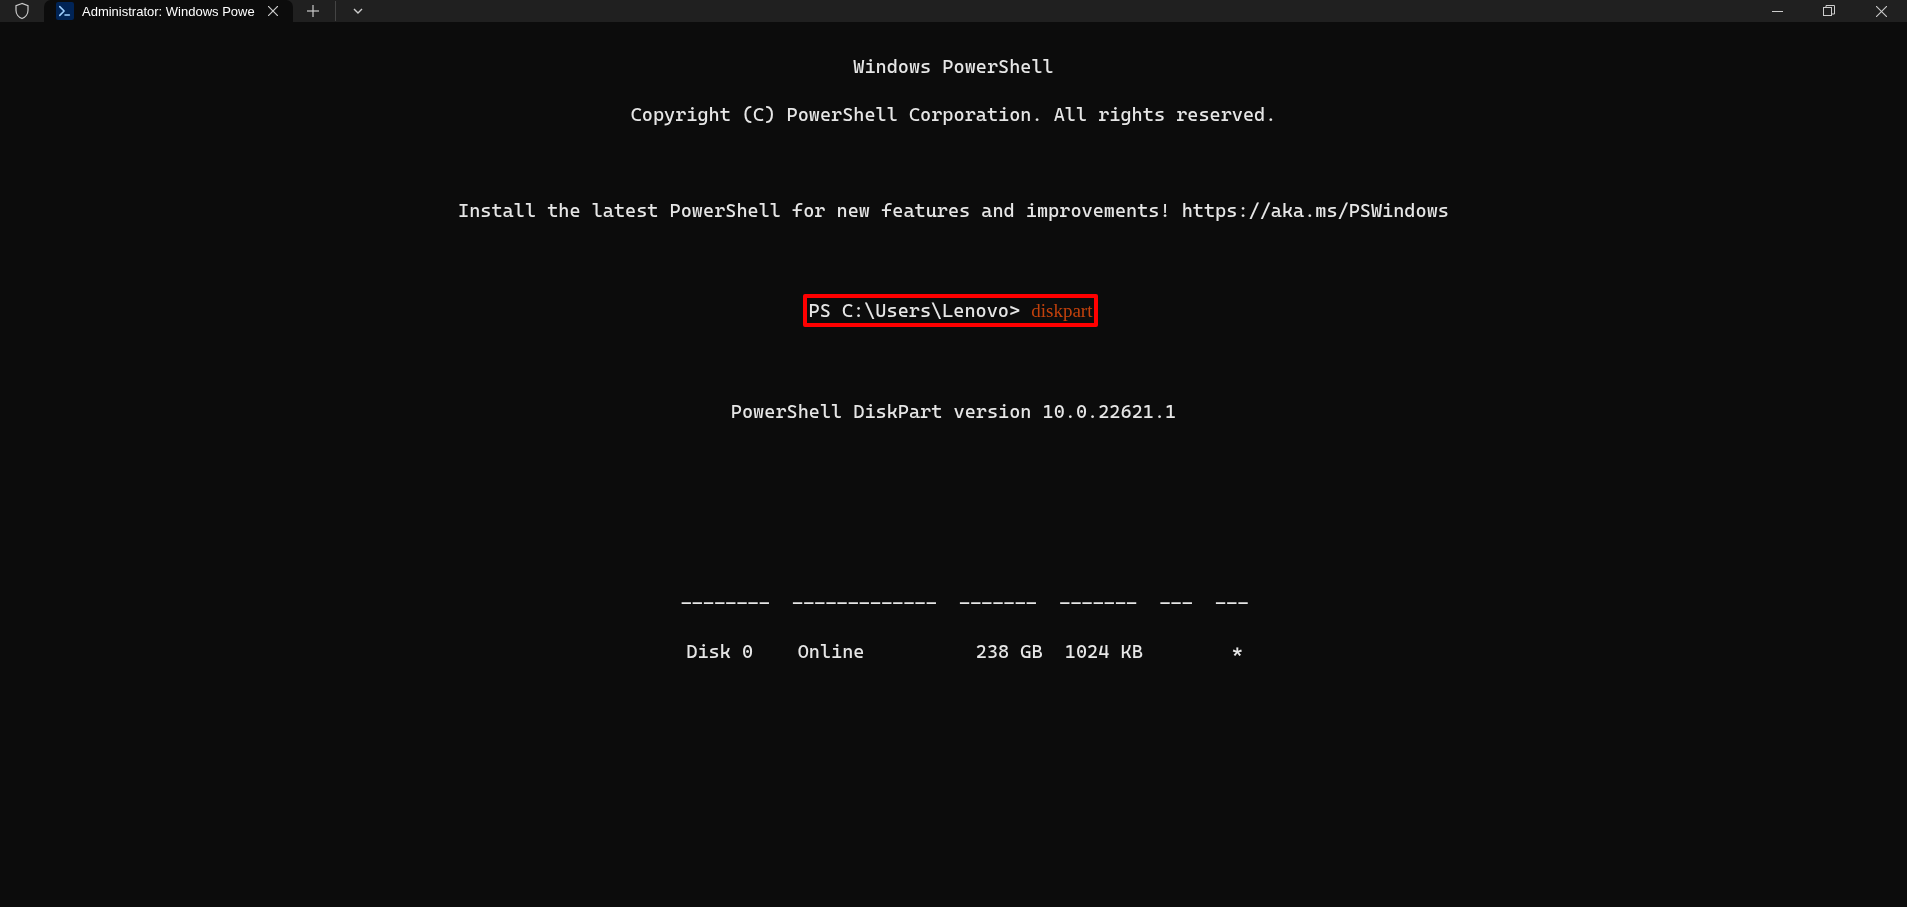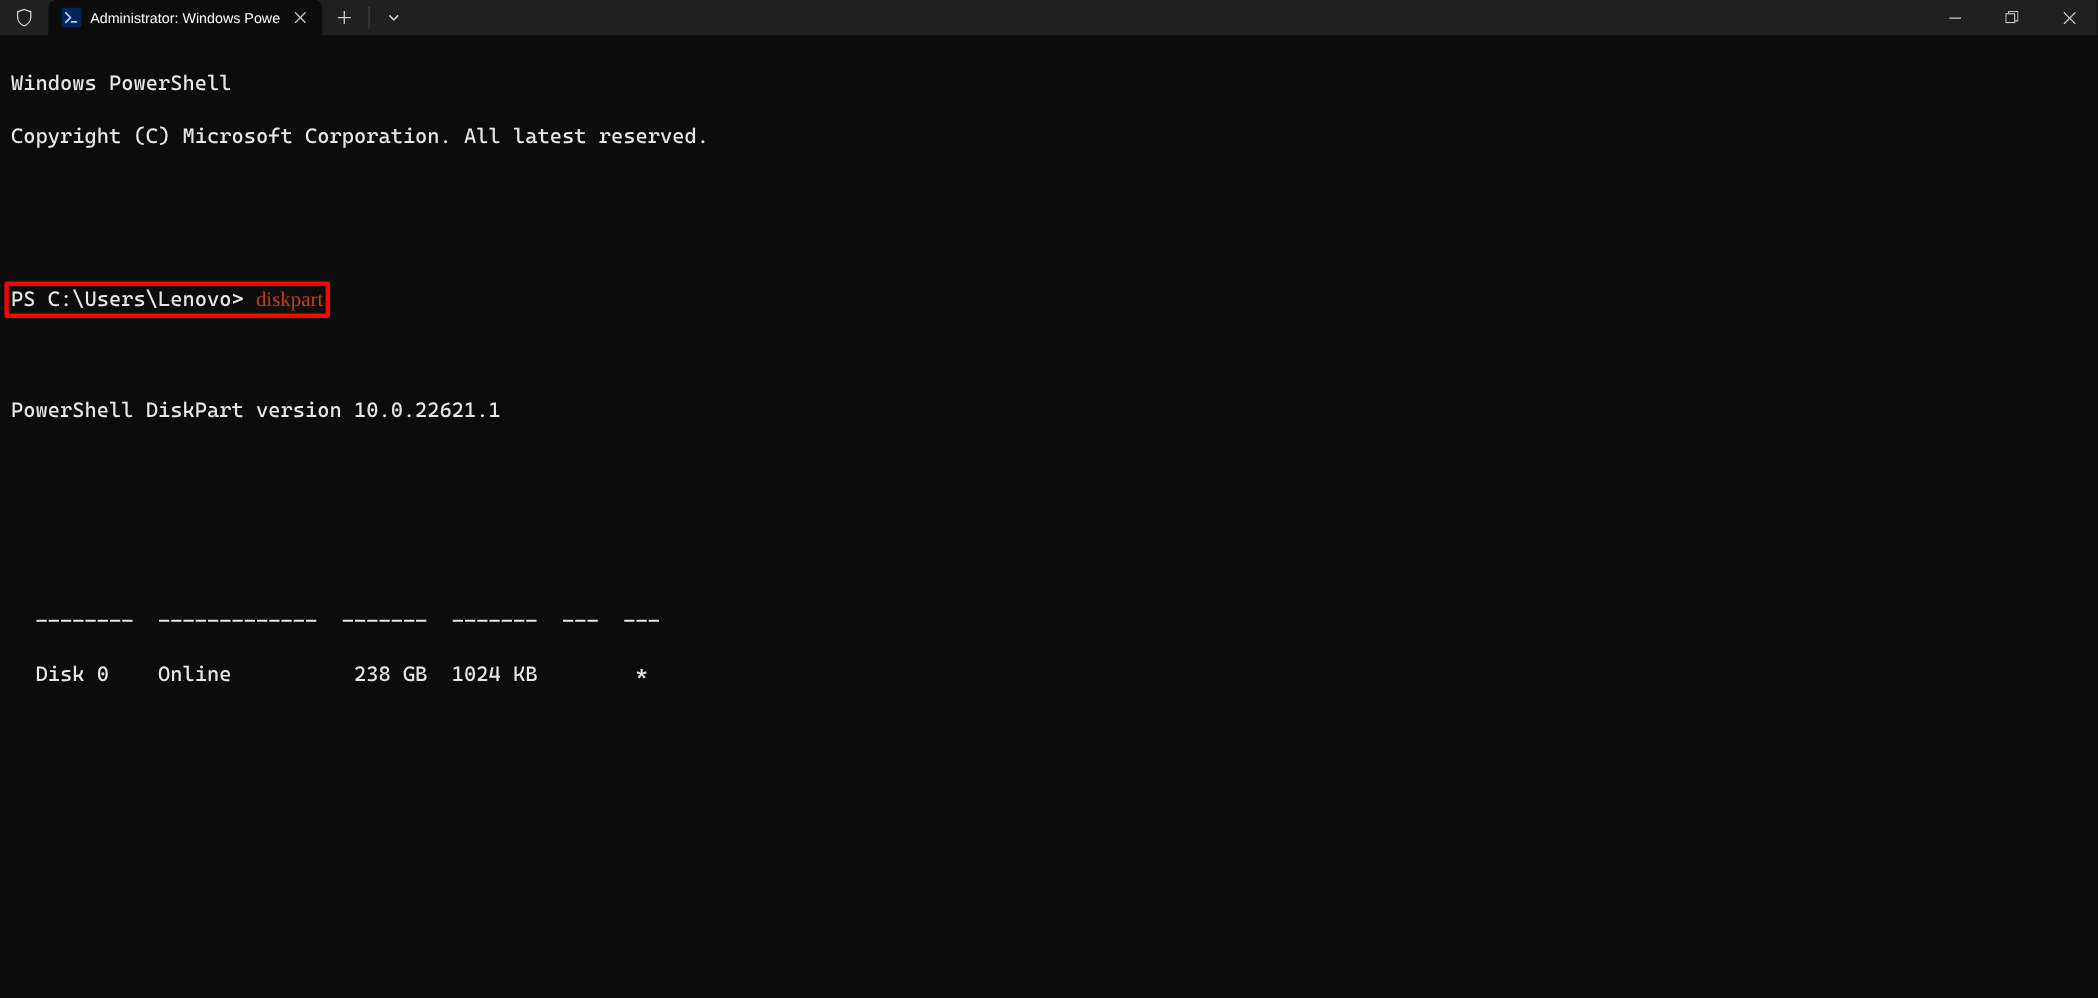--- a/index.html
+++ b/index.html
@@ -5,21 +5,21 @@
   * { margin: 0; padding: 0; box-sizing: border-box; }
   body {
     background: #0c0c0c;
     font-family: Consolas, 'Cascadia Mono', 'Courier New', monospace;
     color: #cccccc;
     width: 1907px;
     height: 907px;
     overflow: hidden;
   }
   .titlebar {
-    height: 32px;
+    height: 22px;
     background: #202020;
     display: flex;
     align-items: stretch;
     font-family: 'Segoe UI', Tahoma, sans-serif;
     font-size: 13px;
     color: #cccccc;
   }
   .titlebar-left {
     display: flex;
     align-items: center;
@@ -110,21 +110,21 @@
   .cmd { color: #c2410c; font-family: Liberation Serif, serif; }
   .highlight-box {
     border: 4px solid #ff0000;
     padding: 0px 2px;
     display: inline-block;
     margin-left: -6px;
     border-radius: 2px;
   }
   .highlight-box .prompt-ps,
   .highlight-box .plain { color: #e6e6e6; }
-  .line { display: block; min-height: 24px; }
+  .line { display: block; min-height: 24px; text-align: center; }
   .plain { color: #e6e6e6; }
 </style>
 </head>
 <body>
 
 <div class="titlebar">
   <div class="titlebar-left">
     <div class="shield-icon">
       <svg width="18" height="18" viewBox="0 0 24 24" fill="none" stroke="#cccccc" stroke-width="1.6">
         <path d="M12 2 L4 5 L4 11 C4 16 7.5 20.5 12 22 C16.5 20.5 20 16 20 11 L20 5 Z"></path>
@@ -174,22 +174,23 @@
       <svg width="11" height="11" viewBox="0 0 11 11" stroke="#cccccc" stroke-width="1.1">
         <line x1="0" y1="0" x2="11" y2="11"></line>
           <line x1="11" y1="0" x2="0" y2="11"></line>
       </svg>
     </div>
   </div>
 </div>
 
 <div class="terminal">
 <span class="line"><span class="plain">Windows PowerShell</span></span>
-<span class="line"><span class="plain">Copyright (C) Microsoft Corporation. All latest reserved.</span></span>
-<span class="line"></span>
+<span class="line"><span class="plain">Copyright (C) PowerShell Corporation. All rights reserved.</span></span>
+<span class="line"></span>
+<span class="line"><span class="plain">Install the latest PowerShell for new features and improvements! https://aka.ms/PSWindows</span></span>
 <span class="line"></span>
 <span class="line"><span class="highlight-box"><span class="prompt-ps">PS C:\Users\Lenovo&gt; </span><span class="cmd">diskpart</span></span></span>
 <span class="line"></span>
 <span class="line"><span class="plain">PowerShell DiskPart version 10.0.22621.1</span></span>
 <span class="line"></span>
 <span class="line"></span>
 <span class="line"></span>
 <span class="line"><span class="plain">  --------  -------------  -------  -------  ---  ---</span></span>
 <span class="line"><span class="plain">  Disk 0    Online          238 GB  1024 KB        *</span></span>
 <span class="line"></span>

